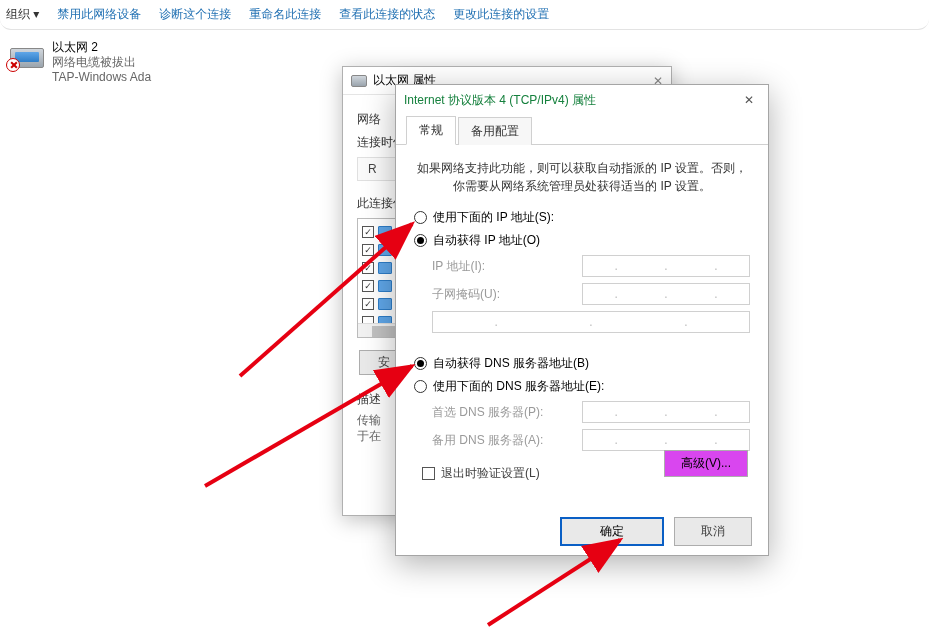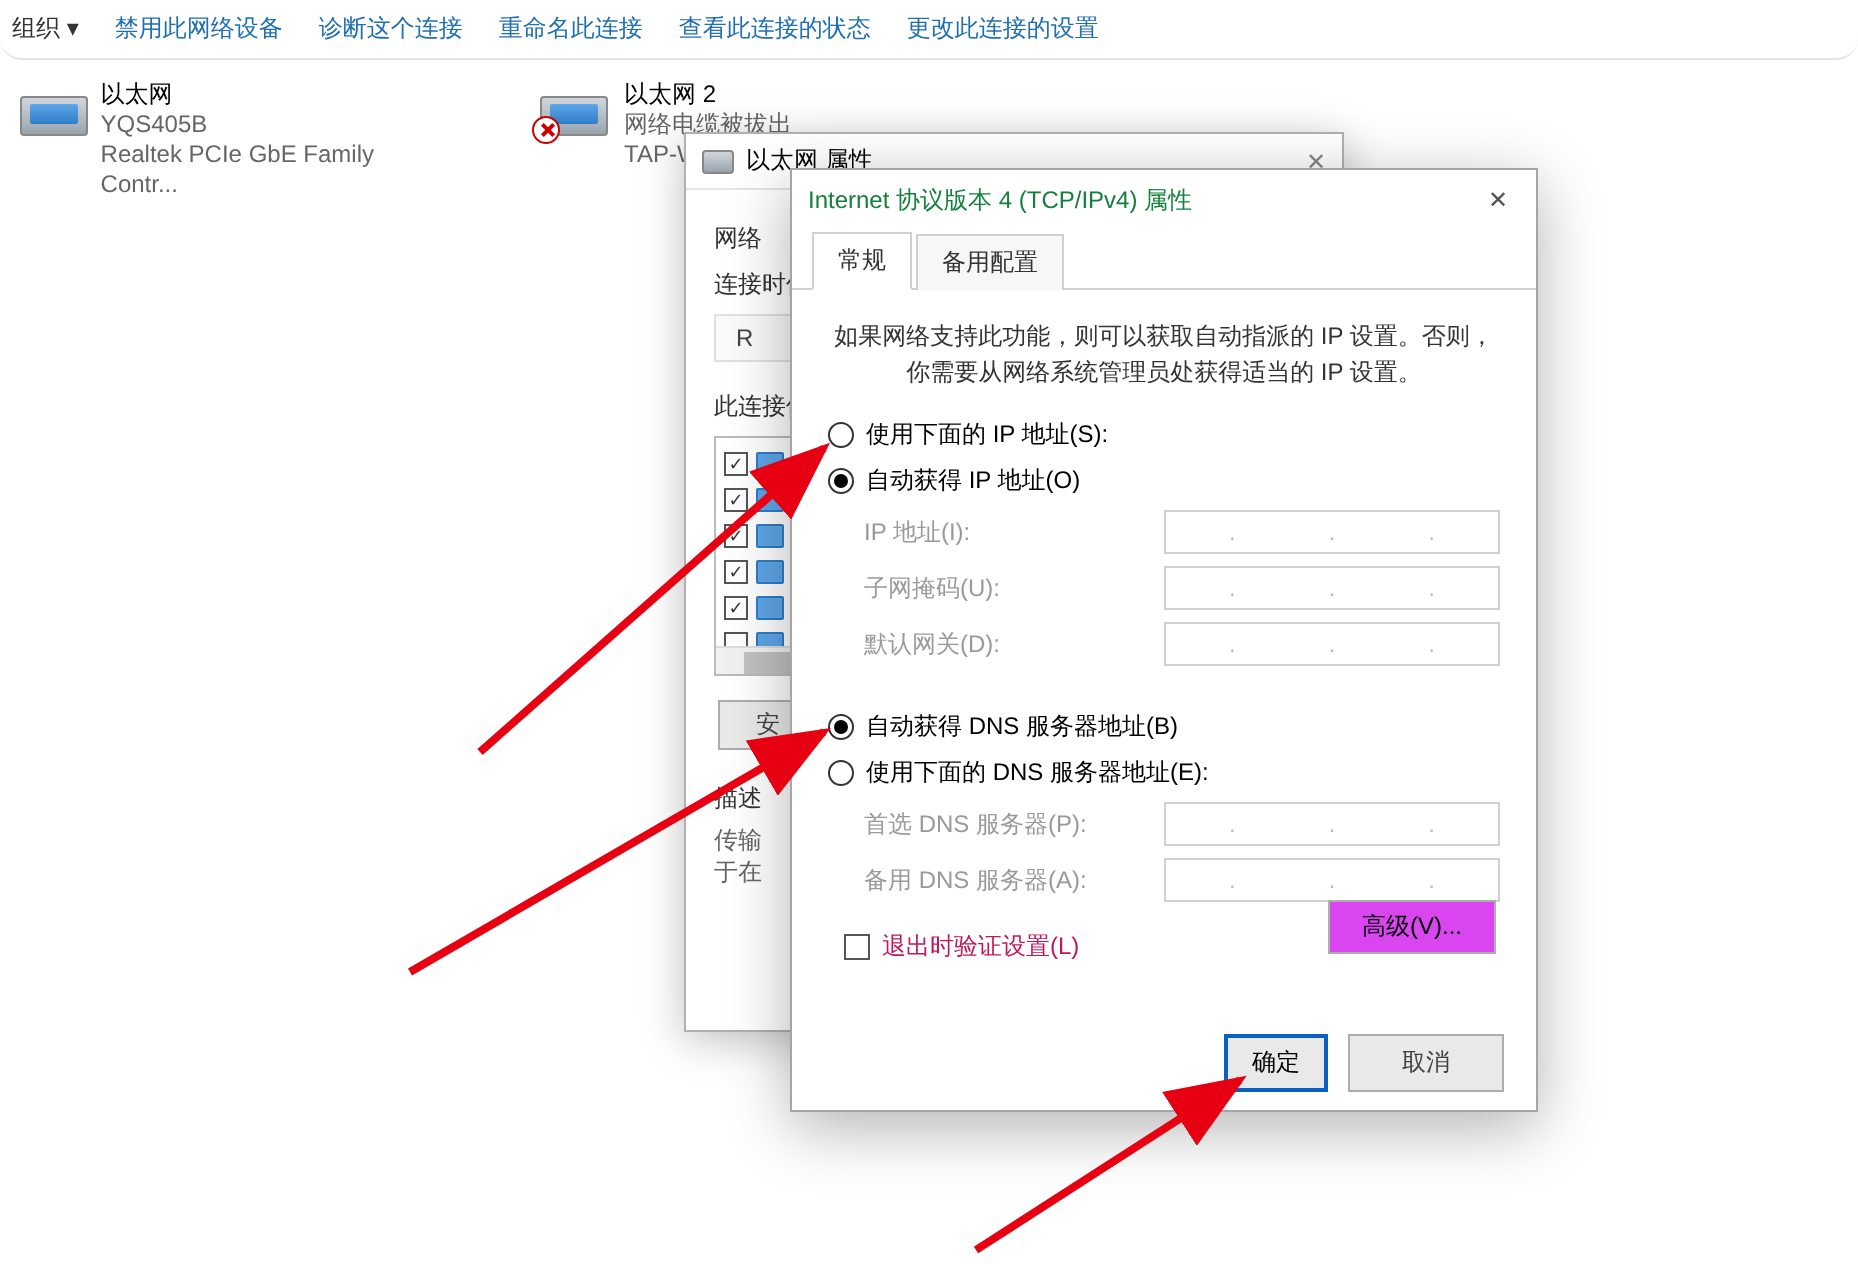--- a/index.html
+++ b/index.html
@@ -52,53 +52,43 @@
     .dlg .tab.active{background:#fff;border-bottom:1px solid #fff;}
     .dlg .content{padding:14px 18px 10px;}
     .dlg .intro{color:#333;line-height:18px;margin-bottom:14px;text-align:center;}
     .radio-row{display:flex;align-items:center;gap:6px;margin:6px 0;color:#000;}
     .radio{width:13px;height:13px;border:1px solid #333;border-radius:50%;display:flex;align-items:center;justify-content:center;}
     .radio.sel::after{content:"";width:7px;height:7px;background:#000;border-radius:50%;}
     .field{display:flex;align-items:center;margin:6px 0 6px 18px;gap:10px;}
     .field .lbl{width:140px;color:#9a9a9a;}
     .field .ipbox{flex:1;height:22px;border:1px solid #d0d0d0;background:#fff;display:flex;align-items:center;justify-content:space-evenly;color:#bbb;}
     .field .ipbox span{width:20%;text-align:center;}
-    .chk-row{display:flex;align-items:center;gap:6px;margin:14px 0 0 8px;color:#be185d;}
+    .chk-row{display:flex;align-items:center;gap:6px;margin:14px 0 0 8px;color:#404040;}
     .chk{width:13px;height:13px;border:1px solid #555;}
     .btn-adv{position:absolute;right:20px;bottom:78px;border:1px solid #adadad;background:#d946ef;padding:4px 16px;}
     .dlg .footer{position:absolute;bottom:0;left:0;right:0;height:48px;display:flex;align-items:center;justify-content:flex-end;gap:10px;padding:0 16px;}
-    .btn-ok{border:2px solid #0a5fc5;background:#e9e9e9;padding:4px 12px;color:#000;}
+    .btn-ok{border:2px solid #0a5fc5;background:#e9e9e9;padding:4px 38px;color:#000;}
     .btn-cancel{border:1px solid #adadad;background:#e9e9e9;padding:5px 26px;color:#404040;}
 
     
     svg.arrows{position:absolute;left:0;top:0;width:929px;height:632px;pointer-events:none;}
   </style>
 </head>
 <body>
 
 <div class="toolbar">
   <span class="label item">组织 ▾</span>
   <span class="item">禁用此网络设备</span>
   <span class="item">诊断这个连接</span>
   <span class="item">重命名此连接</span>
   <span class="item">查看此连接的状态</span>
   <span class="item">更改此连接的设置</span>
 </div>
 
 <div class="adapter-area">
-  <div class="adapter">
-    <div class="icon">
-        <div class="nic"></div>
-      </div>
-    <div class="meta">
-      <div class="name">以太网</div>
-      <div class="line2">YQS405B</div>
-      <div class="line3">Realtek PCIe GbE Family Contr...</div>
-    </div>
-  </div>
   <div class="adapter disabled">
     <div class="icon">
         <div class="nic"></div>
         <div class="cross"></div>
       </div>
     <div class="meta">
       <div class="name">以太网 2</div>
       <div class="line2">网络电缆被拔出</div>
       <div class="line3">TAP-Windows Ada</div>
     </div>
@@ -192,21 +182,20 @@
     </div>
     <div class="field">
       <div class="lbl">子网掩码(U):</div>
       <div class="ipbox">
           <span>.</span>
           <span>.</span>
           <span>.</span>
         </div>
     </div>
     <div class="field">
-      <div class="lbl">默认网关(D):</div>
       <div class="ipbox">
           <span>.</span>
           <span>.</span>
           <span>.</span>
         </div>
     </div>
 
     <div style="height:10px"></div>
 
     <div class="radio-row">

